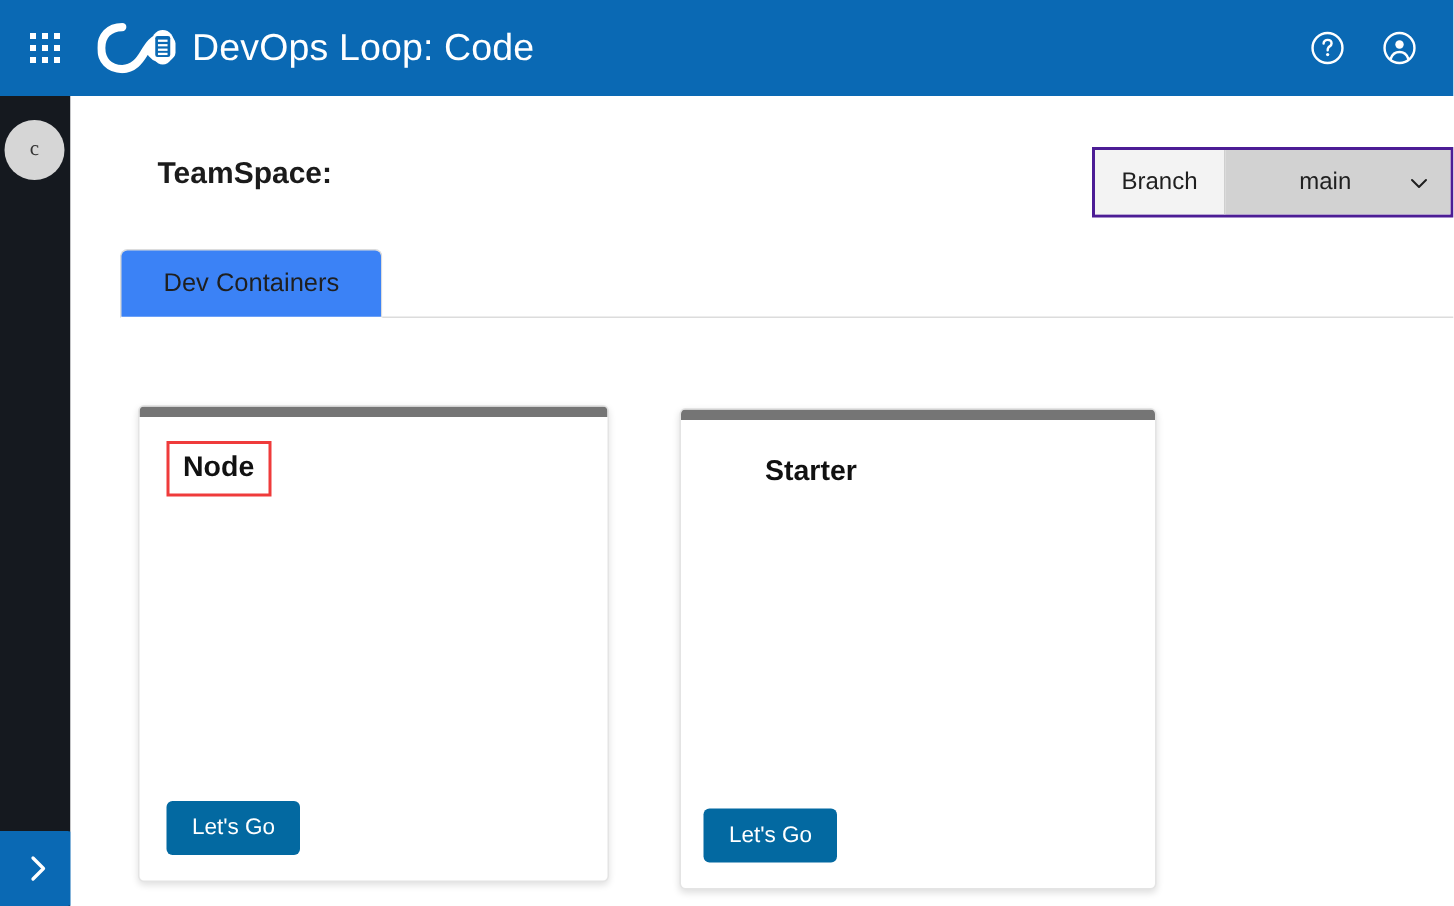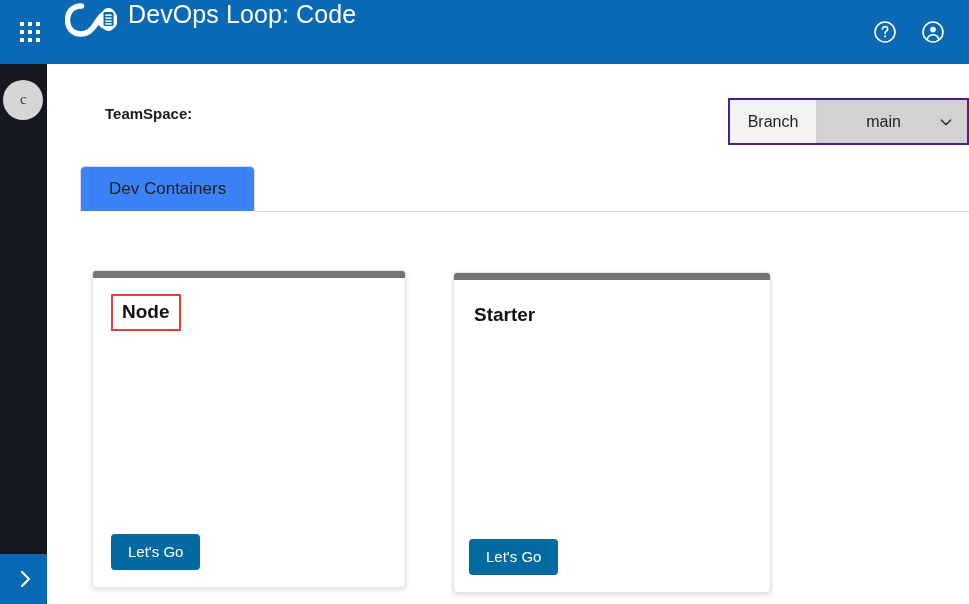--- a/index.html
+++ b/index.html
@@ -23,20 +23,21 @@
   }
 
   
   .header {
     position: absolute;
     top: 0; left: 0;
     width: 969px;
     height: 64px;
     background: #0a69b4;
     display: flex;
+    align-items: center;
   }
   .waffle {
     width: 48px;
     margin-left: 6px;
     display: flex;
     align-items: center;
     justify-content: center;
     cursor: pointer;
   }
   .waffle-grid {
@@ -127,21 +128,21 @@
     position: absolute;
     top: 34px; left: 0; right: 0;
     height: 56px;
   }
   .teamspace {
     position: absolute;
     left: 58px;
     top: 7px;
     display: flex;
     align-items: center;
-    font-size: 15px;
+    font-size: 20px;
     font-weight: bold;
     color: #1b1b1b;
     white-space: nowrap;
   }
   .teamspace-label { color: #1b1b1b; }
   .teamspace-value {
     margin-left: 4px;
     border: 2px solid #ef3b3b;
     padding: 3px 6px 4px 6px;
     color: #1b1b1b;
@@ -247,20 +248,21 @@
   .card-body {
     flex: 1;
     position: relative;
     padding: 18px 20px 0 20px;
   }
   .card-title {
     font-size: 19px;
     font-weight: bold;
     color: #111111;
     display: inline-block;
+    margin-left: 36px;
   }
   .card-title.boxed {
     border: 2px solid #ef3b3b;
     padding: 5px 9px 6px 9px;
     margin-left: -2px;
     margin-top: -2px;
     text-align: center;
   }
   .card-title.plain {
     padding: 6px 0 0 0;

